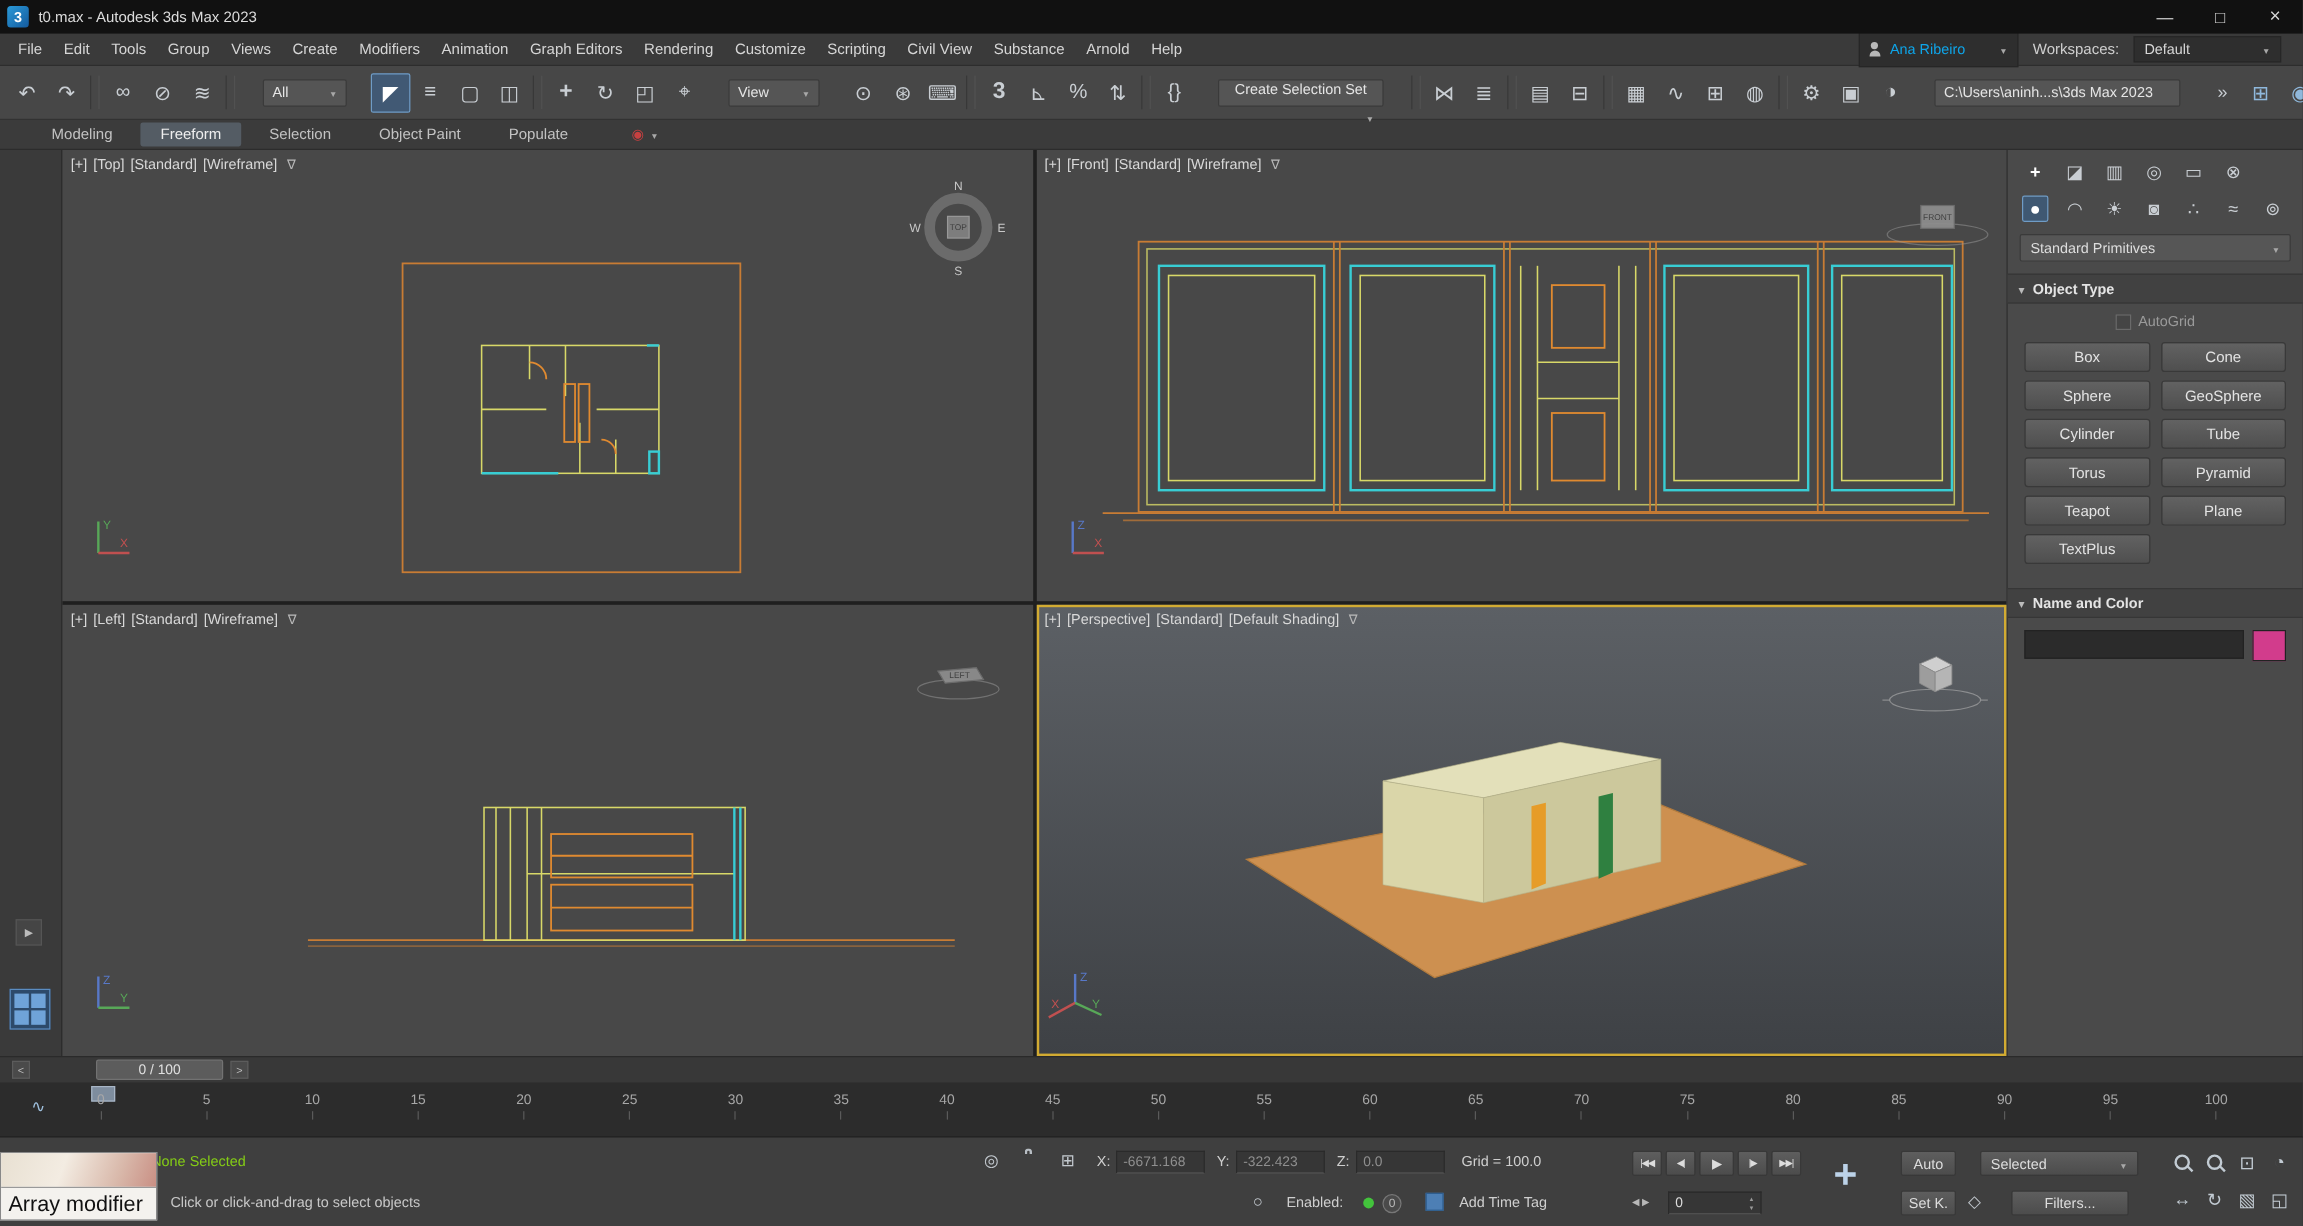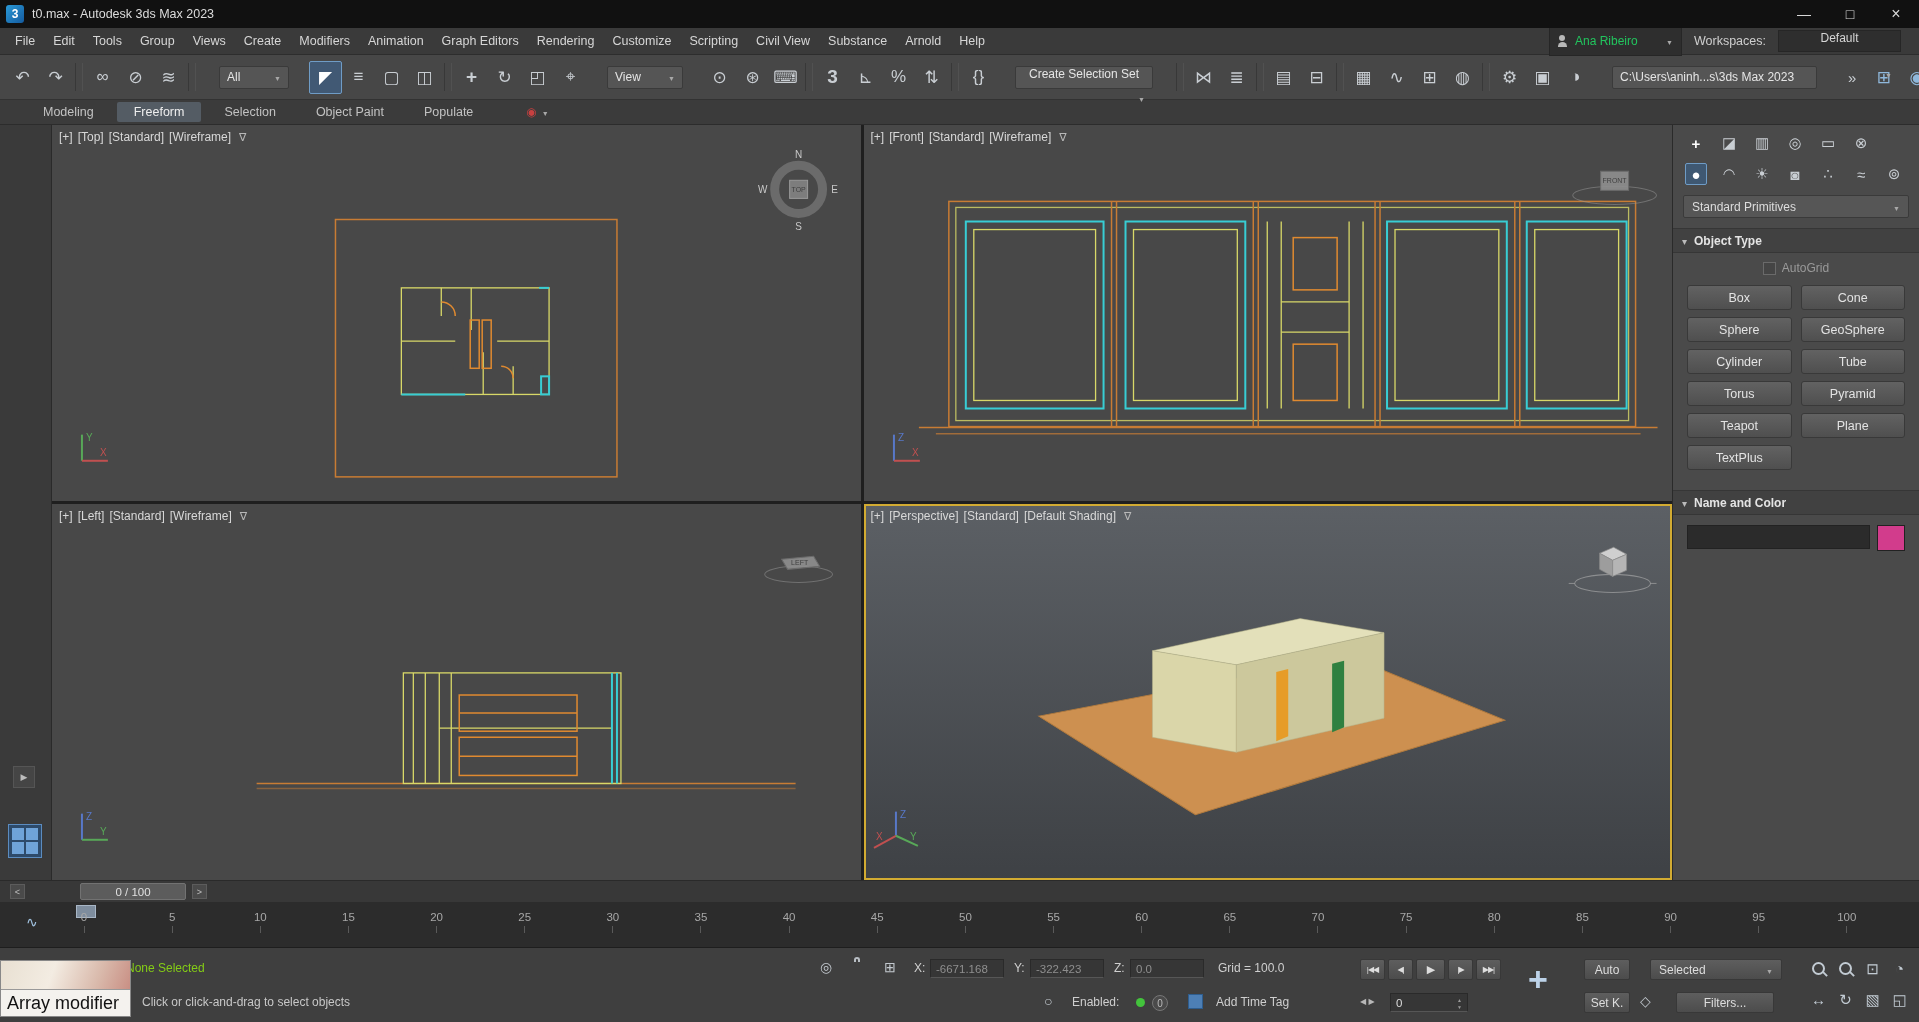--- a/index.html
+++ b/index.html
@@ -14,28 +14,28 @@
   .win-controls{margin-left:auto;display:flex;height:100%;}
   .win-btn{width:46px;height:100%;display:flex;align-items:center;justify-content:center;color:#d8d8d8;font-size:14px;}
 
   
   .menubar{position:absolute;top:28px;left:0;width:100%;height:27px;background:#3a3a3a;border-bottom:1px solid #2d2d2d;
            display:flex;align-items:center;padding:0 6px;box-sizing:border-box;z-index:9;}
   .menu-items{display:flex;align-items:center;height:100%;}
   .menu-item{padding:0 9px;line-height:26px;color:#d6d6d6;font-size:12.5px;white-space:nowrap;}
   .menu-right{margin-left:auto;display:flex;align-items:center;gap:12px;padding-right:12px;}
   .user-box{display:flex;align-items:center;gap:8px;background:#2e2e2e;border:1px solid #262626;height:20px;padding:4px 8px;
-            min-width:115px;color:#22c55e;}
+            min-width:115px;color:#0ea5e9;}
   .person-icon{width:9px;height:5px;border-radius:5px 5px 0 0;background:#b8b8b8;position:relative;margin-top:7px;}
   .person-icon::before{content:"";position:absolute;top:-7px;left:1.5px;width:6px;height:6px;border-radius:50%;background:#b8b8b8;}
   .caret{margin-left:auto;}
   .caret::after{content:"▼";font-size:7px;color:#a8a8a8;}
   .ws-label{color:#cfcfcf;font-size:12.5px;}
   .ws-box{background:#2e2e2e;border:1px solid #262626;height:20px;display:flex;align-items:center;padding:0 8px;gap:22px;
-          color:#d6d6d6;min-width:105px;flex-direction:column;}
+          color:#d6d6d6;min-width:105px;}
 
   
   .toolbar{position:absolute;top:55px;left:0;width:100%;height:45px;background:#474747;border-bottom:1px solid #323232;
            display:flex;align-items:center;padding:0 6px;box-sizing:border-box;z-index:8;}
   .tgroup{display:flex;align-items:center;}
   .tbtn{width:33px;height:33px;display:flex;align-items:center;justify-content:center;color:#c9ced3;font-size:17px;flex:none;}
   .tbtn.tsep{width:6px;height:28px;border-left:1px solid #383838;border-right:1px solid #515151;margin:0 3px;}
   .tbtn.active-tool{background:#415974;border:1px solid #6f9cc6;border-radius:2px;color:#fff;box-sizing:border-box;}
   .bold-glyph{font-weight:bold;font-size:19px;}
   .blue-glyph{color:#8fb8dc;}

